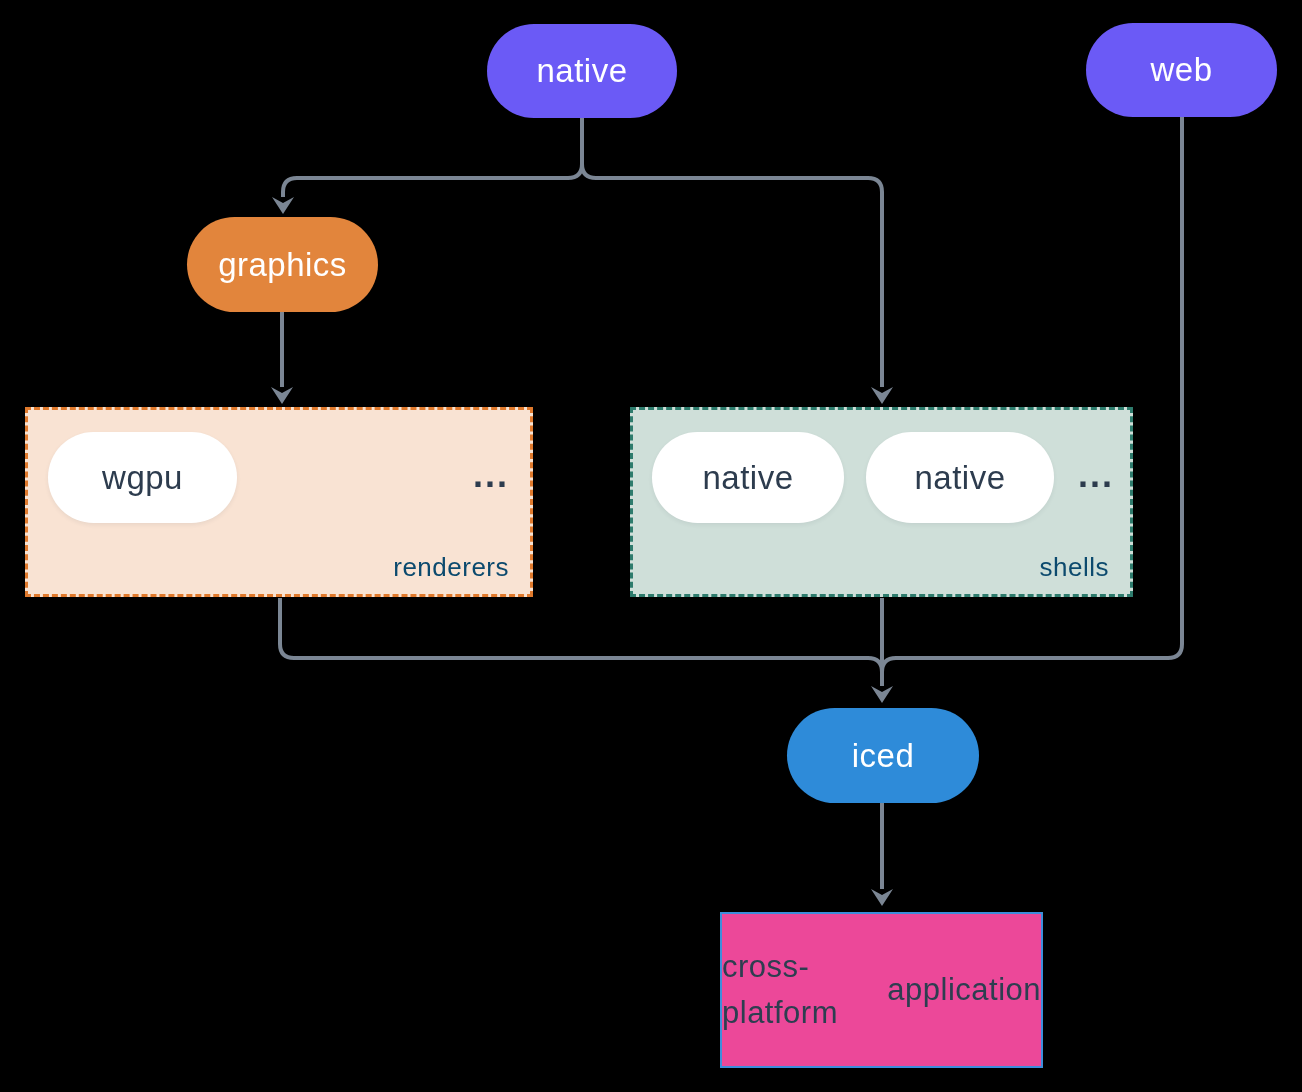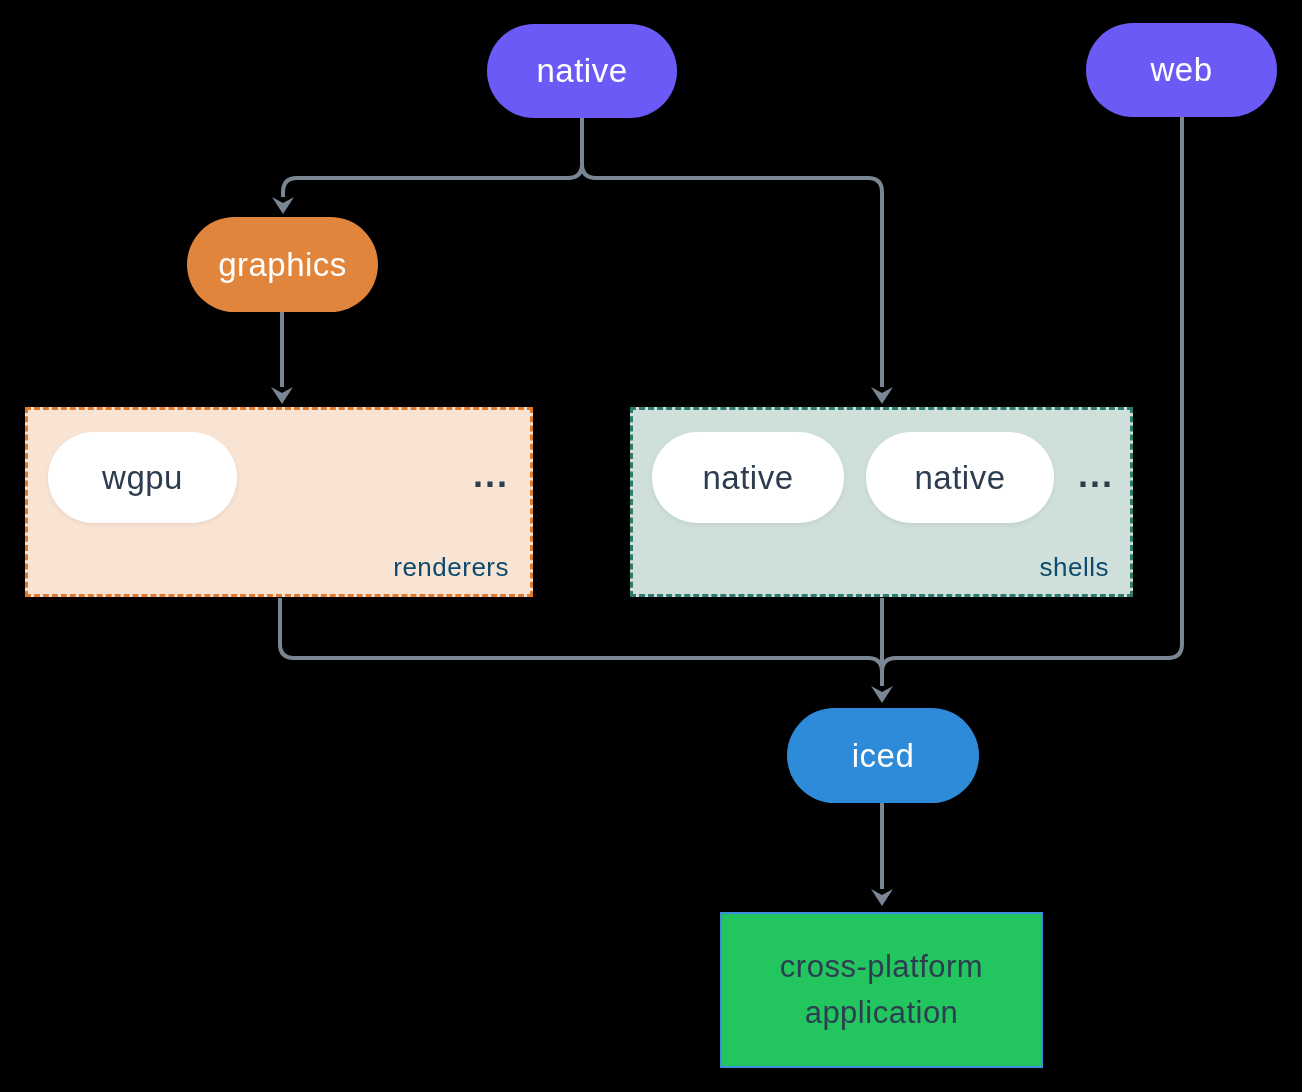--- a/index.html
+++ b/index.html
@@ -89,24 +89,24 @@
     bottom: 11px;
     font-size: 26px;
     letter-spacing: 0.5px;
     color: #0c4a6e;
   }
   .app-box {
     position: absolute;
     left: 720px; top: 912px;
     width: 323px; height: 156px;
     box-sizing: border-box;
-    background: #22c55e;
+    background: #ec4899;
     border: 2px solid #3e8edb;
     display: flex;
-    flex-direction: column;
+    flex-direction: row;
     align-items: center;
     justify-content: center;
     font-size: 31px;
     line-height: 46px;
     letter-spacing: 0.5px;
     color: #2d3e50;
   }
 </style>
 </head>
 <body>

